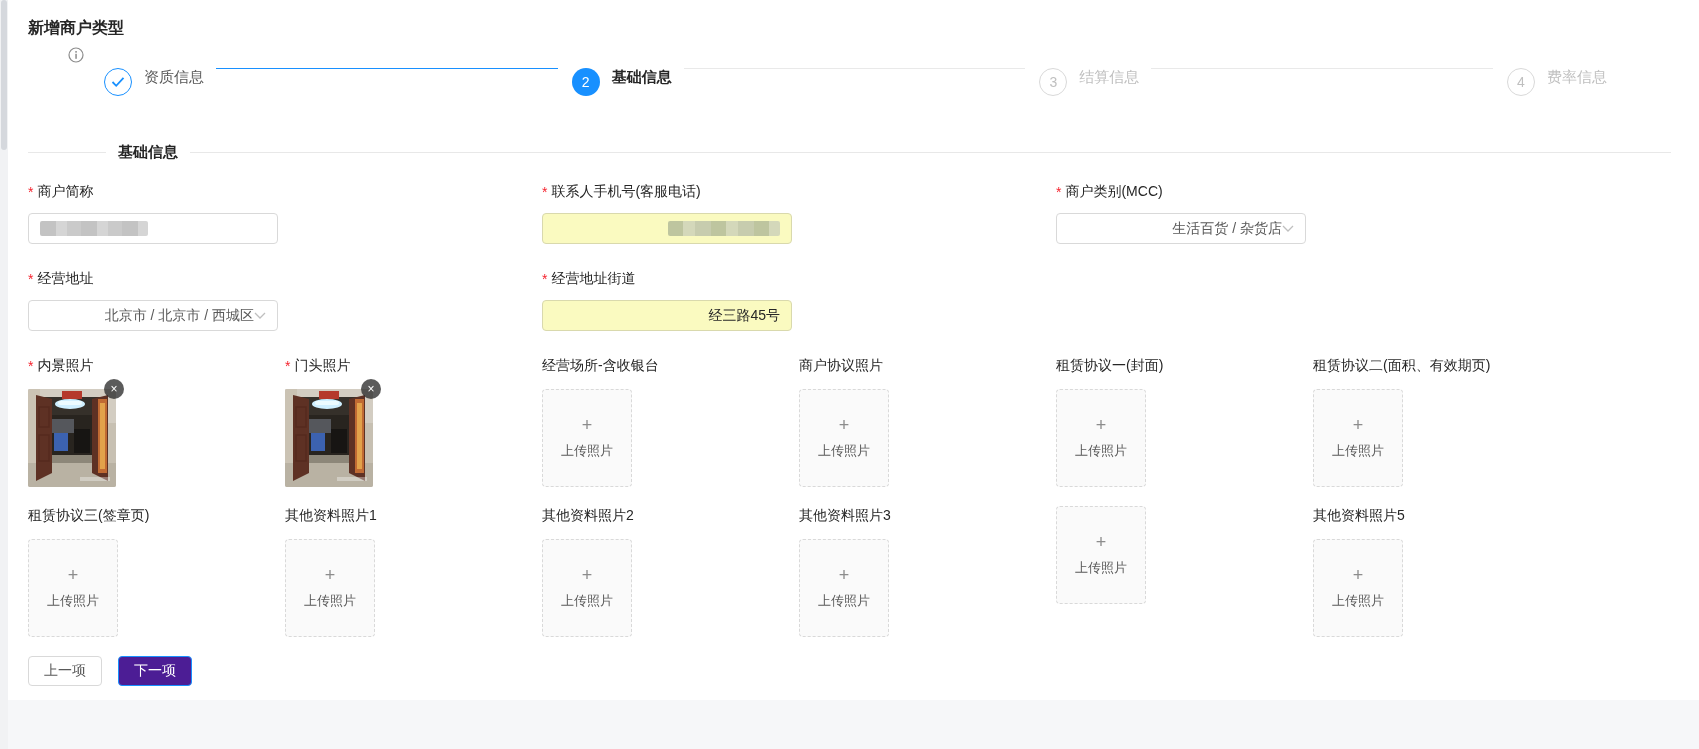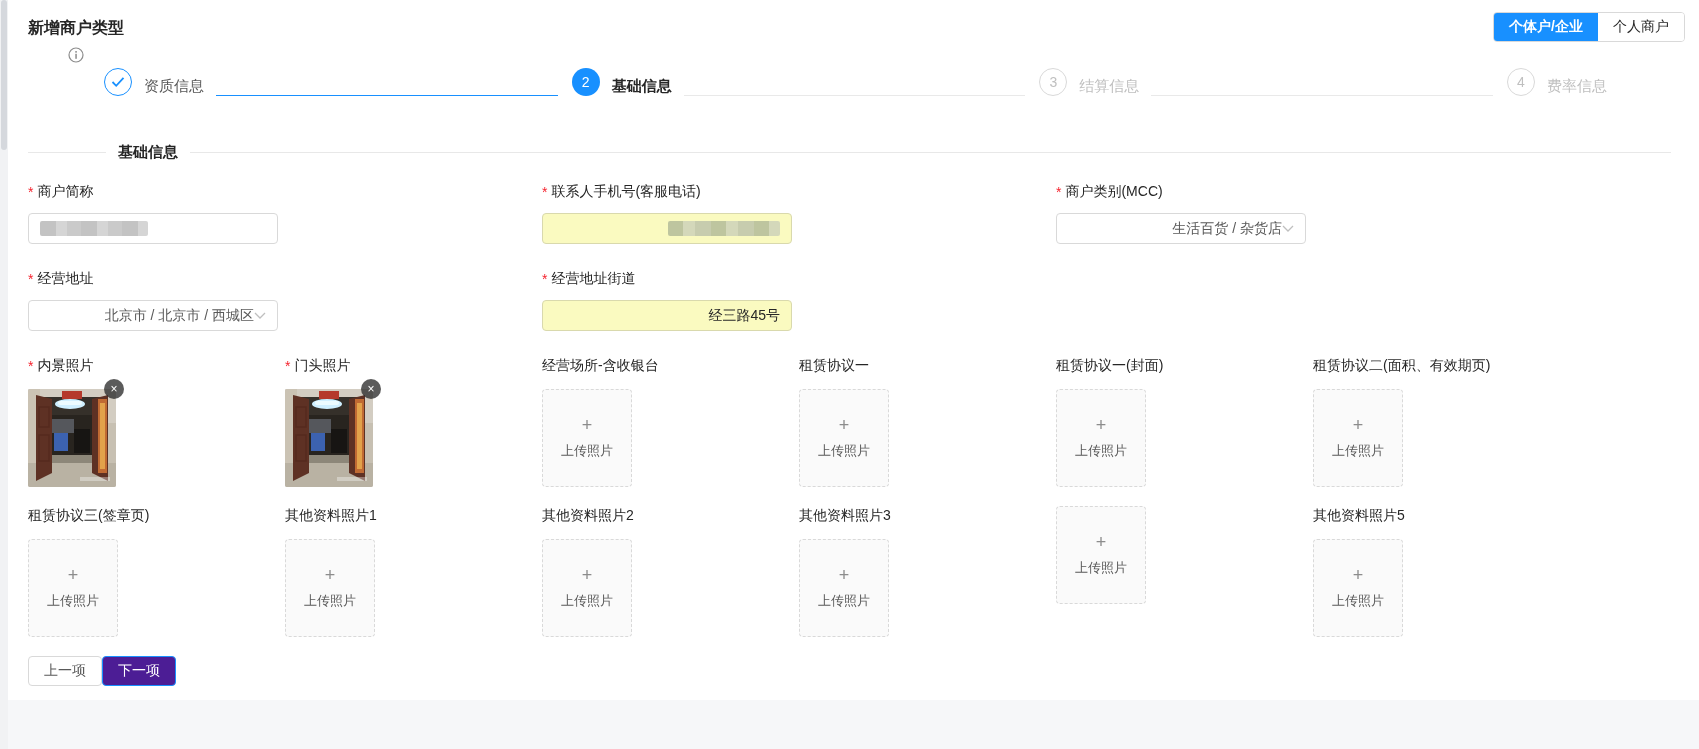--- a/index.html
+++ b/index.html
@@ -15,21 +15,21 @@
   .page-title { position:absolute; left:28px; top:18px; font-size:16px; font-weight:700; color:#262626; display:flex; align-items:center; gap:7px;flex-direction:column; }
   .info-icon { display:inline-flex; margin-top:1px; cursor:pointer; }
 
   .toggle { position:absolute; top:12px; right:14px; height:30px; display:flex; border-radius:4px; overflow:hidden; border:1px solid #d9d9d9; }
   .toggle .opt { display:flex; align-items:center; padding:0 15px; font-size:14px; cursor:pointer; white-space:nowrap; }
   .toggle .opt.active { background:#1890ff; border-color:#1890ff; color:#fff; font-weight:700; }
   .toggle .opt.inactive { background:#fff; color:#262626; }
 
   
   .steps { position:absolute; left:104px; right:80px; top:68px; height:28px; display:flex; align-items:center; }
-  .step { display:flex; align-items:flex-end; }
+  .step { display:flex; align-items:flex-start; }
   .step.grow { flex:1; }
   .circle { width:28px; height:28px; min-width:28px; border-radius:50%; display:flex; align-items:center; justify-content:center; font-size:14px; }
   .circle.finish { border:1px solid #1890ff; color:#1890ff; background:#fff; }
   .circle.process { background:#1890ff; color:#fff; }
   .circle.wait { border:1px solid #d9d9d9; color:#bfbfbf; background:#fff; }
   .step-label { margin:0 12px; font-size:15px; white-space:nowrap; }
   .step-label.finish { color:#595959; }
   .step-label.process { color:#262626; font-weight:600; }
   .step-label.wait { color:#bfbfbf; }
   .connector { flex:1; height:1px; background:#e9e9e9; margin-right:14px; }
@@ -60,45 +60,41 @@
   .upload-cell { width:257px; }
   .upload-label { font-size:14px; color:#262626; height:20px; margin-bottom:13px; display:flex; align-items:center; white-space:nowrap; }
   .upload-card-empty { width:90px; height:98px; border:1px dashed #d9d9d9; border-radius:4px; background:#fafafa; display:flex; flex-direction:column; align-items:center; justify-content:center; cursor:pointer; }
   .plus { font-size:18px; color:#8c8c8c; line-height:18px; }
   .upload-text { font-size:13px; color:#595959; margin-top:8px;text-align:right; }
   .thumb-wrap { position:relative; width:88px; height:98px; cursor:pointer; }
   .photo-svg { width:88px; height:98px; display:block; border-radius:2px; }
   .badge { position:absolute; top:-10px; right:-8px; width:20px; height:20px; border-radius:50%; background:rgba(45,45,45,.78); color:#fff; font-size:12px; line-height:1; display:flex; align-items:center; justify-content:center; cursor:pointer; }
 
   
-  .footer { position:absolute; left:28px; top:656px; display:flex; }
+  .footer { position:absolute; left:28px; top:656px; display:flex; gap:16px; }
   .btn { height:30px; padding:0 15px; border-radius:4px; font-size:14px; display:flex; align-items:center; cursor:pointer; white-space:nowrap; }
   .btn.ghost { background:#fff; border:1px solid #d9d9d9; color:#595959; }
   .btn.primary { background:#4c1d95; border:1px solid #1890ff; color:#fff; }
 </style>
 </head>
 <body>
 
 <div class="card">
 
   <div class="page-title">
     <span>新增商户类型</span>
     <span class="info-icon">
       <svg width="16" height="16" viewBox="0 0 16 16">
         <circle cx="8" cy="8" r="7" fill="none" stroke="#8c8c8c" stroke-width="1.2"></circle>
         <rect x="7.3" y="6.8" width="1.5" height="5" fill="#8c8c8c"></rect>
         <rect x="7.3" y="4" width="1.5" height="1.7" fill="#8c8c8c"></rect>
       </svg>
     </span>
   </div>
 
-  <div class="toggle">
-    <div class="opt active">个体户/企业</div>
-    <div class="opt inactive">个人商户</div>
-  </div>
 
   <div class="steps">
     <div class="step grow">
       <div class="circle finish">
         <svg width="14" height="12" viewBox="0 0 14 12">
             <path d="M1.5 6 L5.2 9.8 L12.5 1.8" fill="none" stroke="#1890ff" stroke-width="1.8"></path>
           </svg>
       </div>
       <div class="step-label finish">资质信息</div>
       <div class="connector done"></div>
@@ -261,21 +257,21 @@
     <div class="upload-slot">
   <div class="upload-card-empty">
     <div class="plus">+</div>
     <div class="upload-text">上传照片</div>
   </div>
 </div>
   </div>
 
   <div class="upload-cell">
     <div class="upload-label">
-          <span>租赁协议一</span>
+          <span>商户协议照片</span>
         </div>
     <div class="upload-slot">
   <div class="upload-card-empty">
     <div class="plus">+</div>
     <div class="upload-text">上传照片</div>
   </div>
 </div>
   </div>
 
   <div class="upload-cell">

